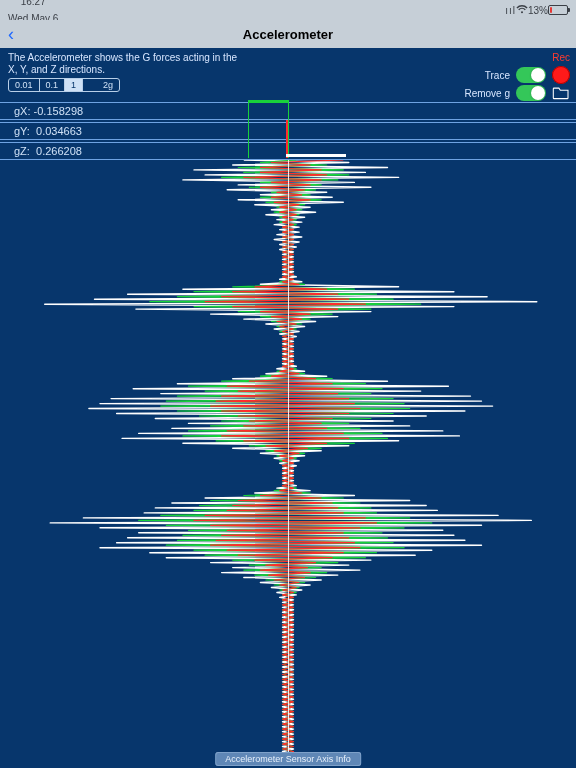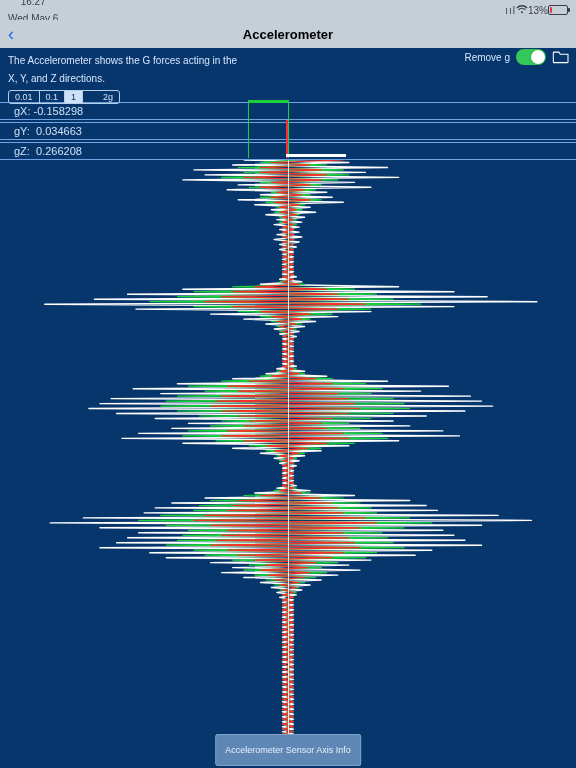--- a/index.html
+++ b/index.html
@@ -42,21 +42,21 @@
   }
 
   
   .header {
     padding: 4px 8px 0 8px;
     font-size: 10px;
     color: #d7e6ff;
     position: relative;
     height: 52px;
   }
-  .header .desc { line-height: 18px; max-width: 240px; }
+  .header .desc { line-height: 12px; max-width: 240px; }
   .header .scale-label { margin-top: 4px; }
   .seg {
     margin-top: 2px;
     display: inline-flex;
     border: 1px solid #b8cfe8;
     border-radius: 3px;
     overflow: hidden;
     font-size: 9px;
   }
   .seg span {
@@ -105,21 +105,21 @@
   }
   .plot svg { position:absolute; inset:0; width:100%; height:100%; }
   .centerline { position:absolute; top:0; bottom:0; width:1px; left:50%; background:#fff; opacity:.9; }
 
   
   .pill {
     position: absolute; bottom: 2px; left: 50%; transform: translateX(-50%);
     background: #5f87b6;
     color: #e7f0fb;
     font-size: 9px;
-    padding: 11px 10px;
+    padding: 2px 10px;
     border-radius: 3px;
     box-shadow: inset 0 0 0 1px #7ea1c9;
     cursor: pointer;
   }
 
   
   .mark-area { position:absolute; left:0; right:0; top:100px; height:60px; pointer-events:none;}
   .mark-area .v { position:absolute; top:0; height:58px; width:1px; }
   .mark-area .gL { left: calc(50% - 40px); background:#19d23a; }
   .mark-area .gR { left: calc(50% + 0px);  background:#19d23a; }
@@ -158,20 +158,28 @@
   <div class="desc">The Accelerometer shows the G forces acting in the X, Y, and Z directions.</div>
   <div class="seg" id="seg">
       <span>0.01</span>
       <span>0.1</span>
       <span class="sel">1</span>
       <span>2g</span>
     </div>
 
   <div class="controls">
     <div class="control-row">
+      <span class="rec-label">Rec</span>
+    </div>
+    <div class="control-row">
+      <span>Trace</span>
+      <span class="switch"></span>
+      <span class="rec-btn"></span>
+    </div>
+    <div class="control-row">
       <span>Remove g</span>
       <span class="switch"></span>
       <span class="folder-icon">
         <svg viewBox="0 0 24 20" width="18" height="14">
             <path d="M2 3h7l2 3h11v11a1 1 0 01-1 1H2a1 1 0 01-1-1V4a1 1 0 011-1z" fill="none" stroke="#fff" stroke-width="1.5"></path>
           </svg>
       </span>
     </div>
   </div>
 </div>

